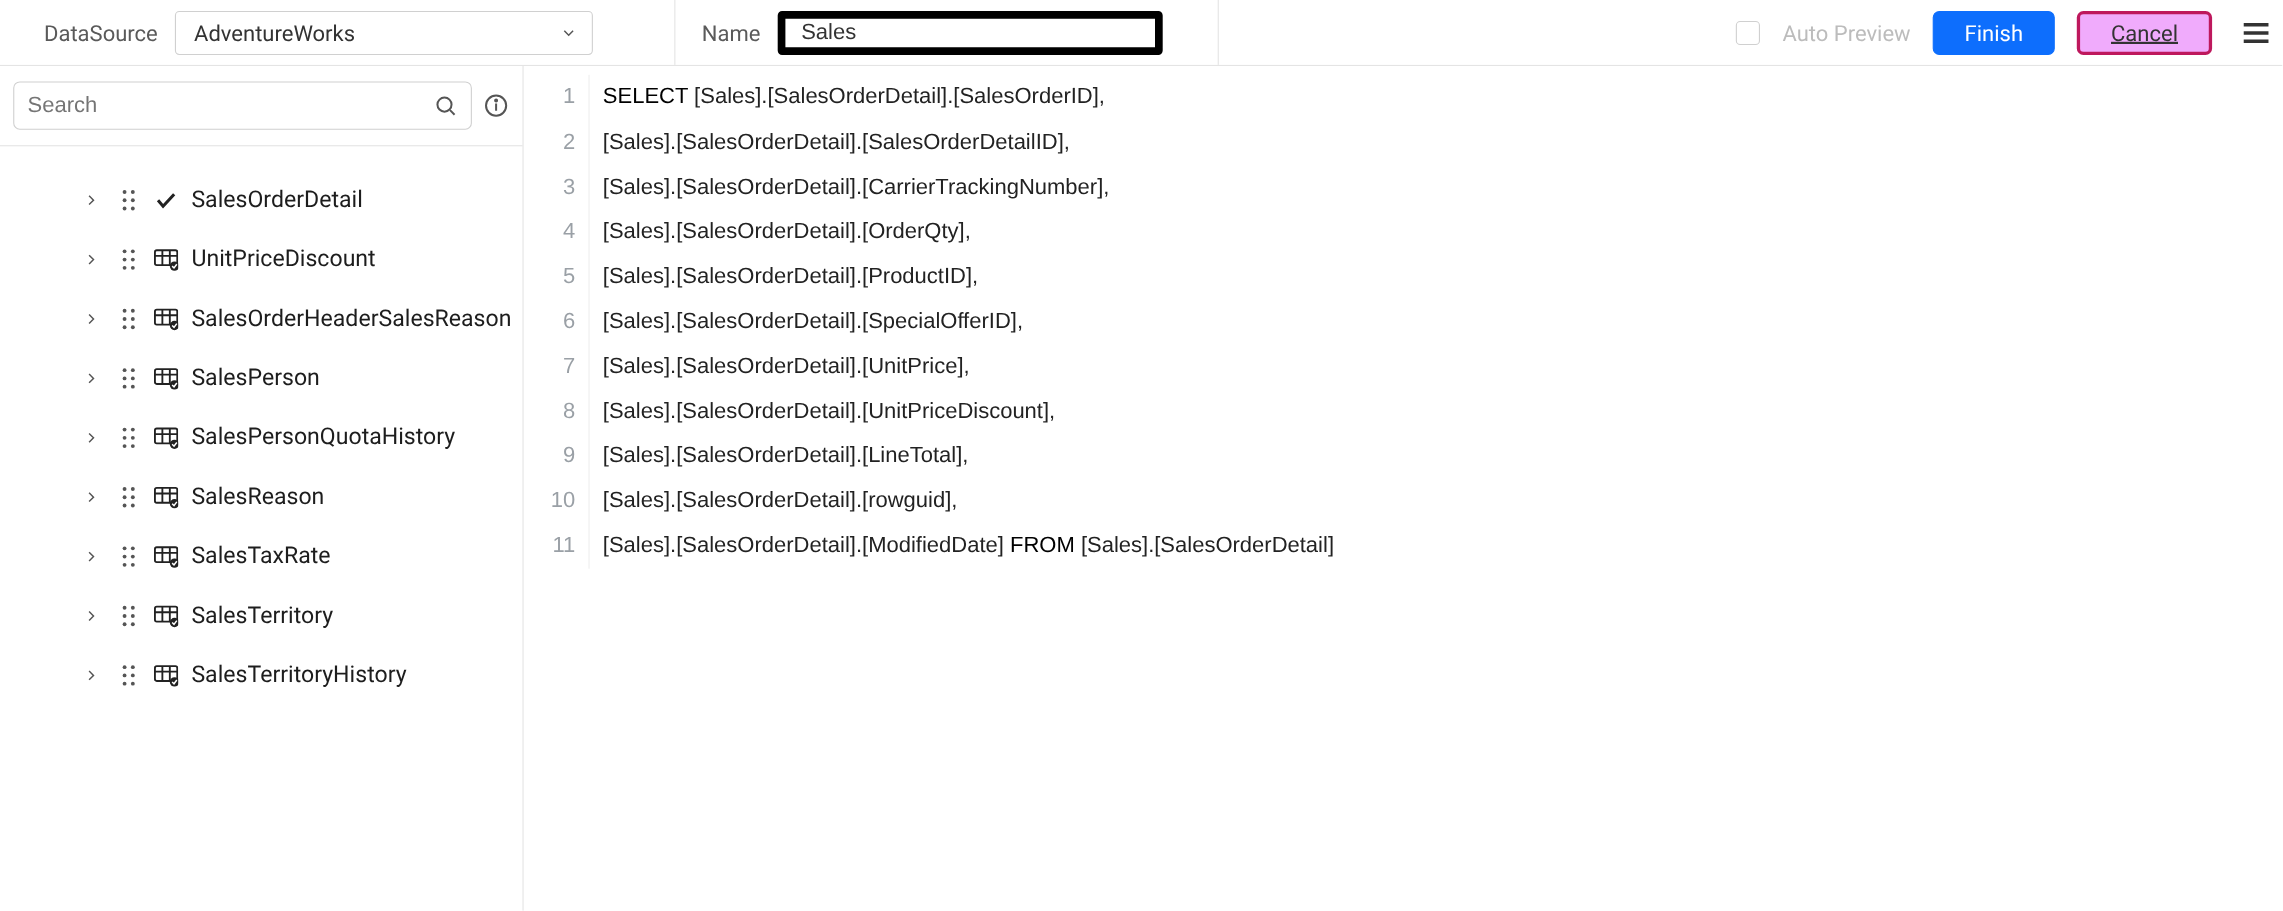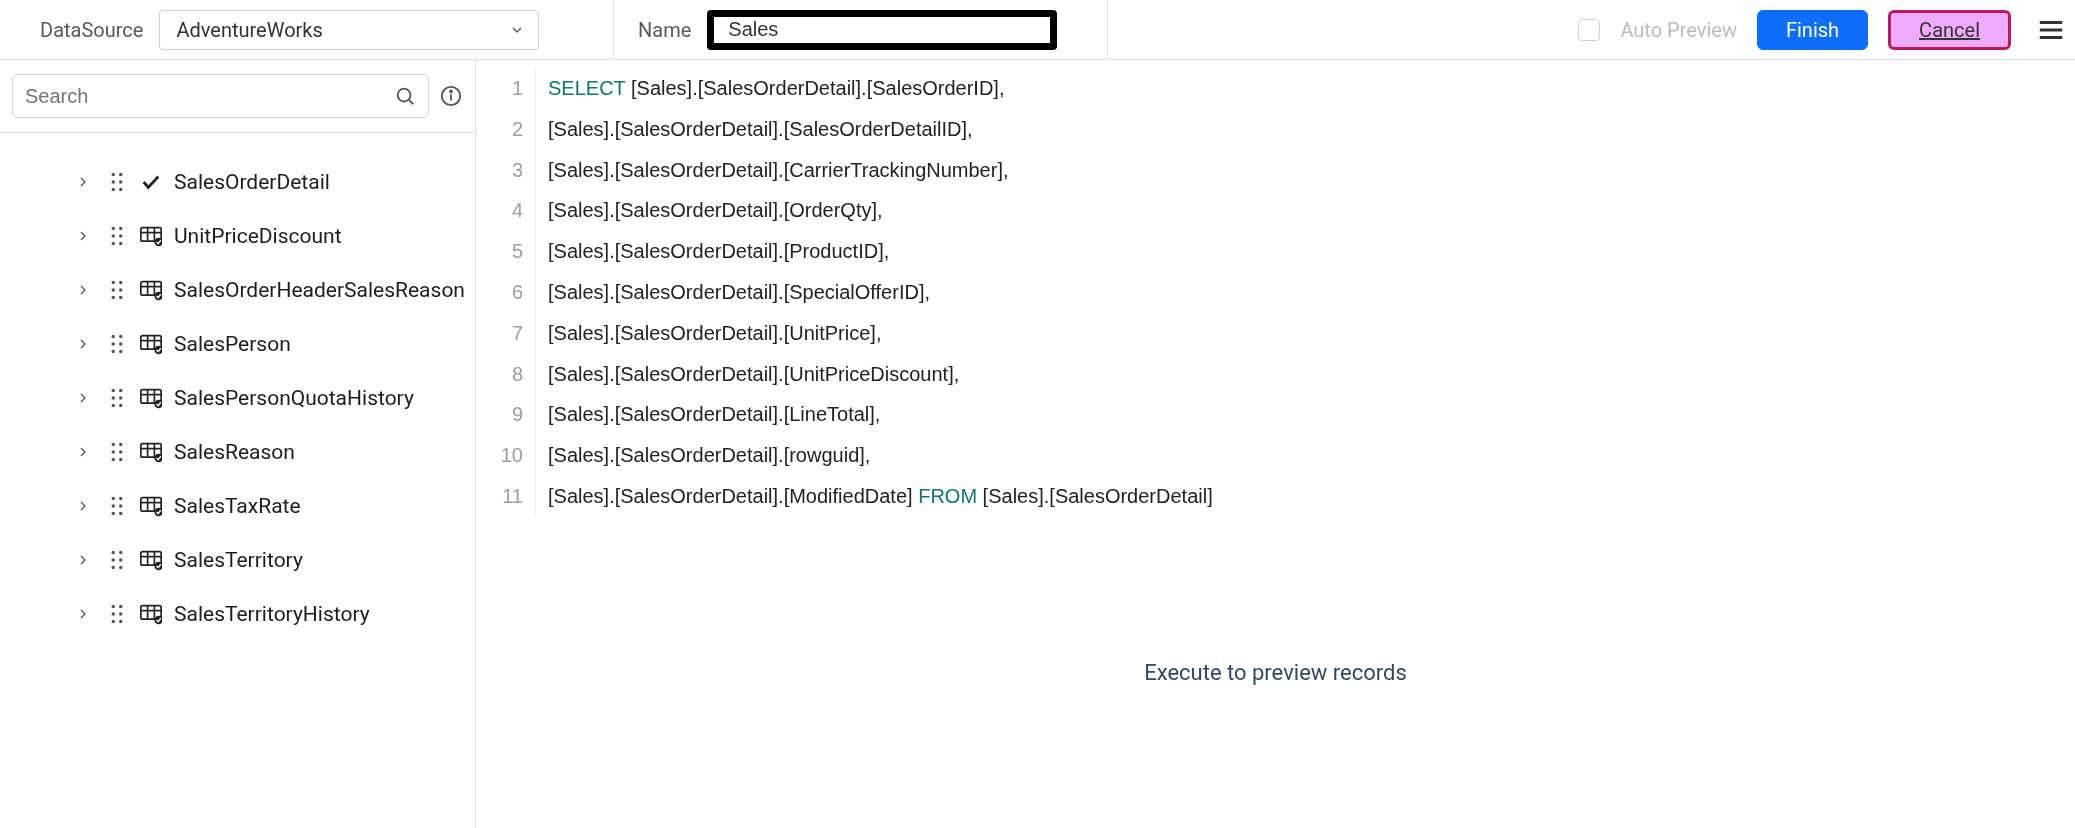--- a/index.html
+++ b/index.html
@@ -177,21 +177,21 @@
     border-right:1px solid #eee;
   }
   .gutter div { height:40.8px; }
   .code {
     padding-left:12px;
     color:#222;
     white-space:pre;
     overflow:hidden;
   }
   .code div { height:40.8px; }
-  .kw { color:#0f766e; }
+  .kw { color:#000000; }
 
   .preview-hdr {
     background:#ececec;
     border-top:1px solid #ddd;
     border-bottom:1px solid #ddd;
     padding: 14px 20px;
     font-size:20px;
     font-weight:600;
     color:#313131;
   }
@@ -527,16 +527,15 @@
           <div>6</div>
           <div>7</div>
           <div>8</div>
           <div>9</div>
           <div>10</div>
           <div>11</div>
         </div>
       <div class="code" id="code"><div><span class="kw">SELECT</span> [Sales].[SalesOrderDetail].[SalesOrderID],</div><div>[Sales].[SalesOrderDetail].[SalesOrderDetailID],</div><div>[Sales].[SalesOrderDetail].[CarrierTrackingNumber],</div><div>[Sales].[SalesOrderDetail].[OrderQty],</div><div>[Sales].[SalesOrderDetail].[ProductID],</div><div>[Sales].[SalesOrderDetail].[SpecialOfferID],</div><div>[Sales].[SalesOrderDetail].[UnitPrice],</div><div>[Sales].[SalesOrderDetail].[UnitPriceDiscount],</div><div>[Sales].[SalesOrderDetail].[LineTotal],</div><div>[Sales].[SalesOrderDetail].[rowguid],</div><div>[Sales].[SalesOrderDetail].[ModifiedDate] <span class="kw">FROM</span> [Sales].[SalesOrderDetail]</div></div>
     </div>
 
-    <div class="preview-body">Execute to preview records</div>
   </div>
 
 </div>
 
 </body></html>

